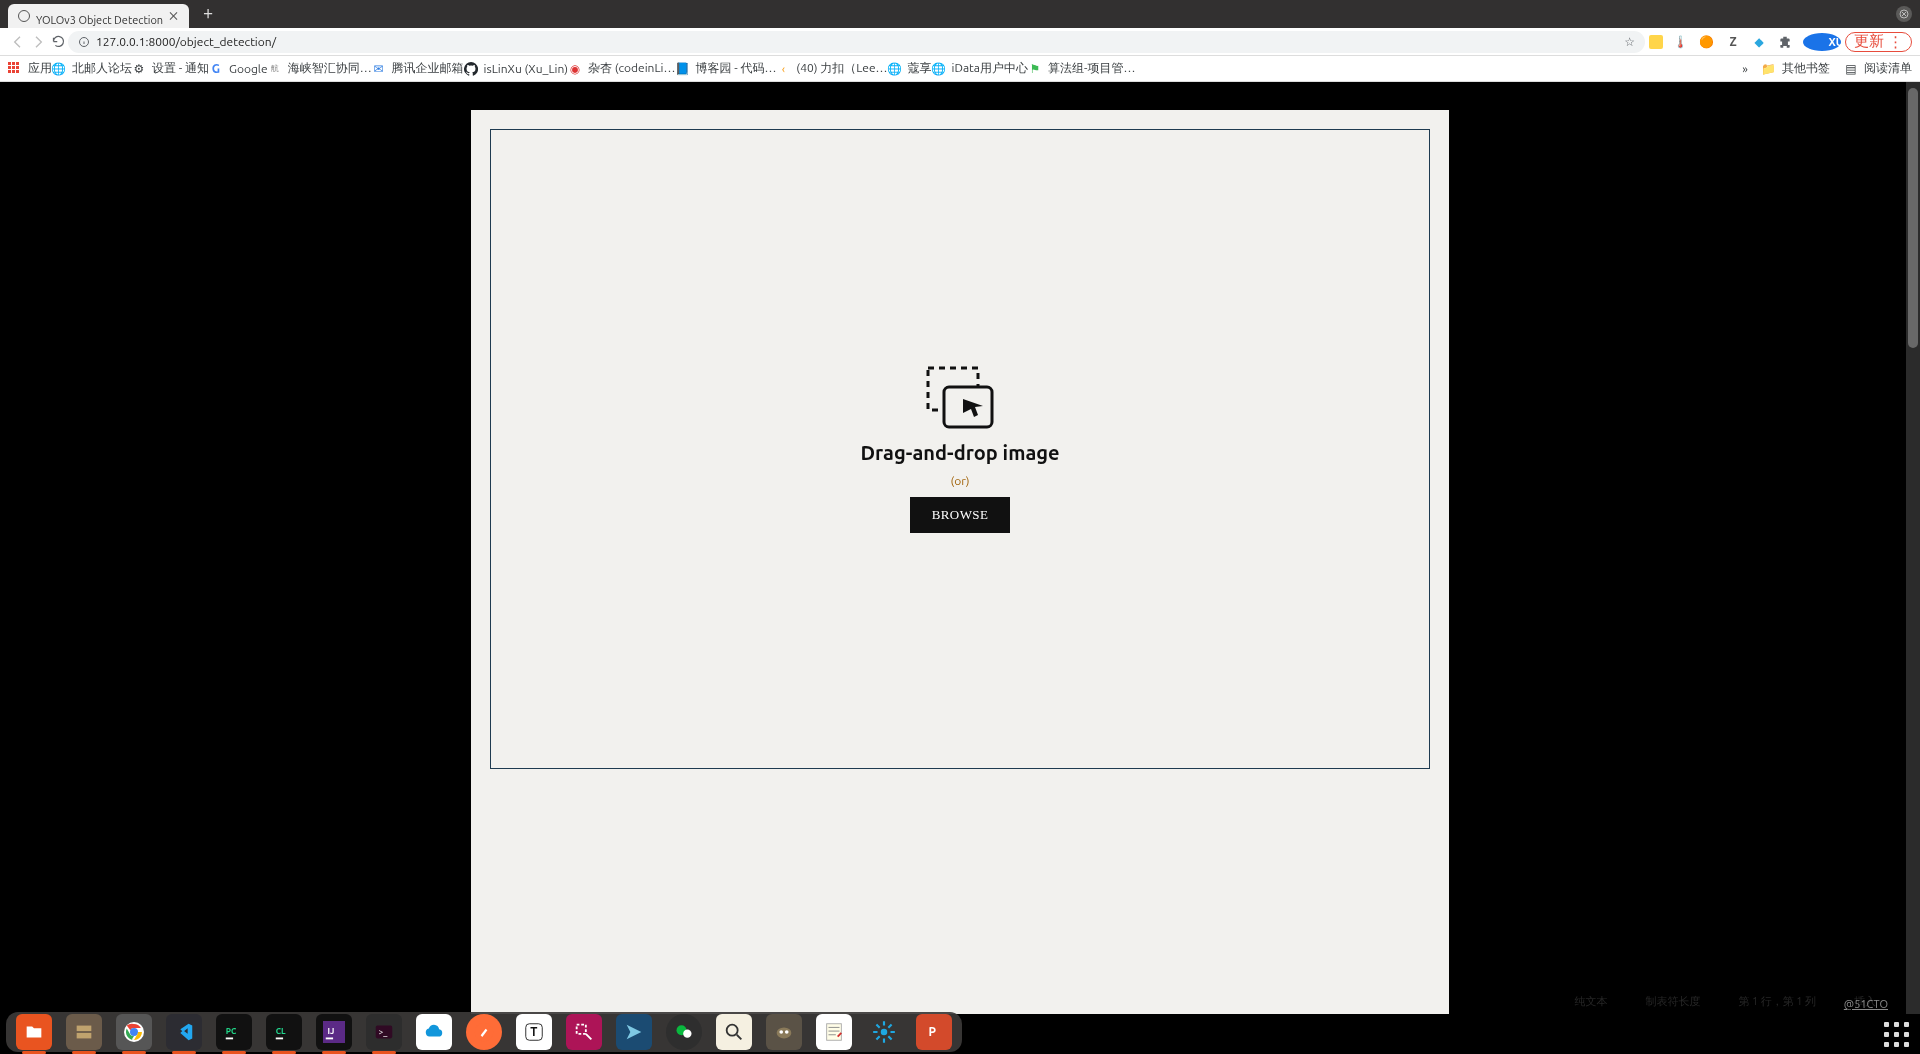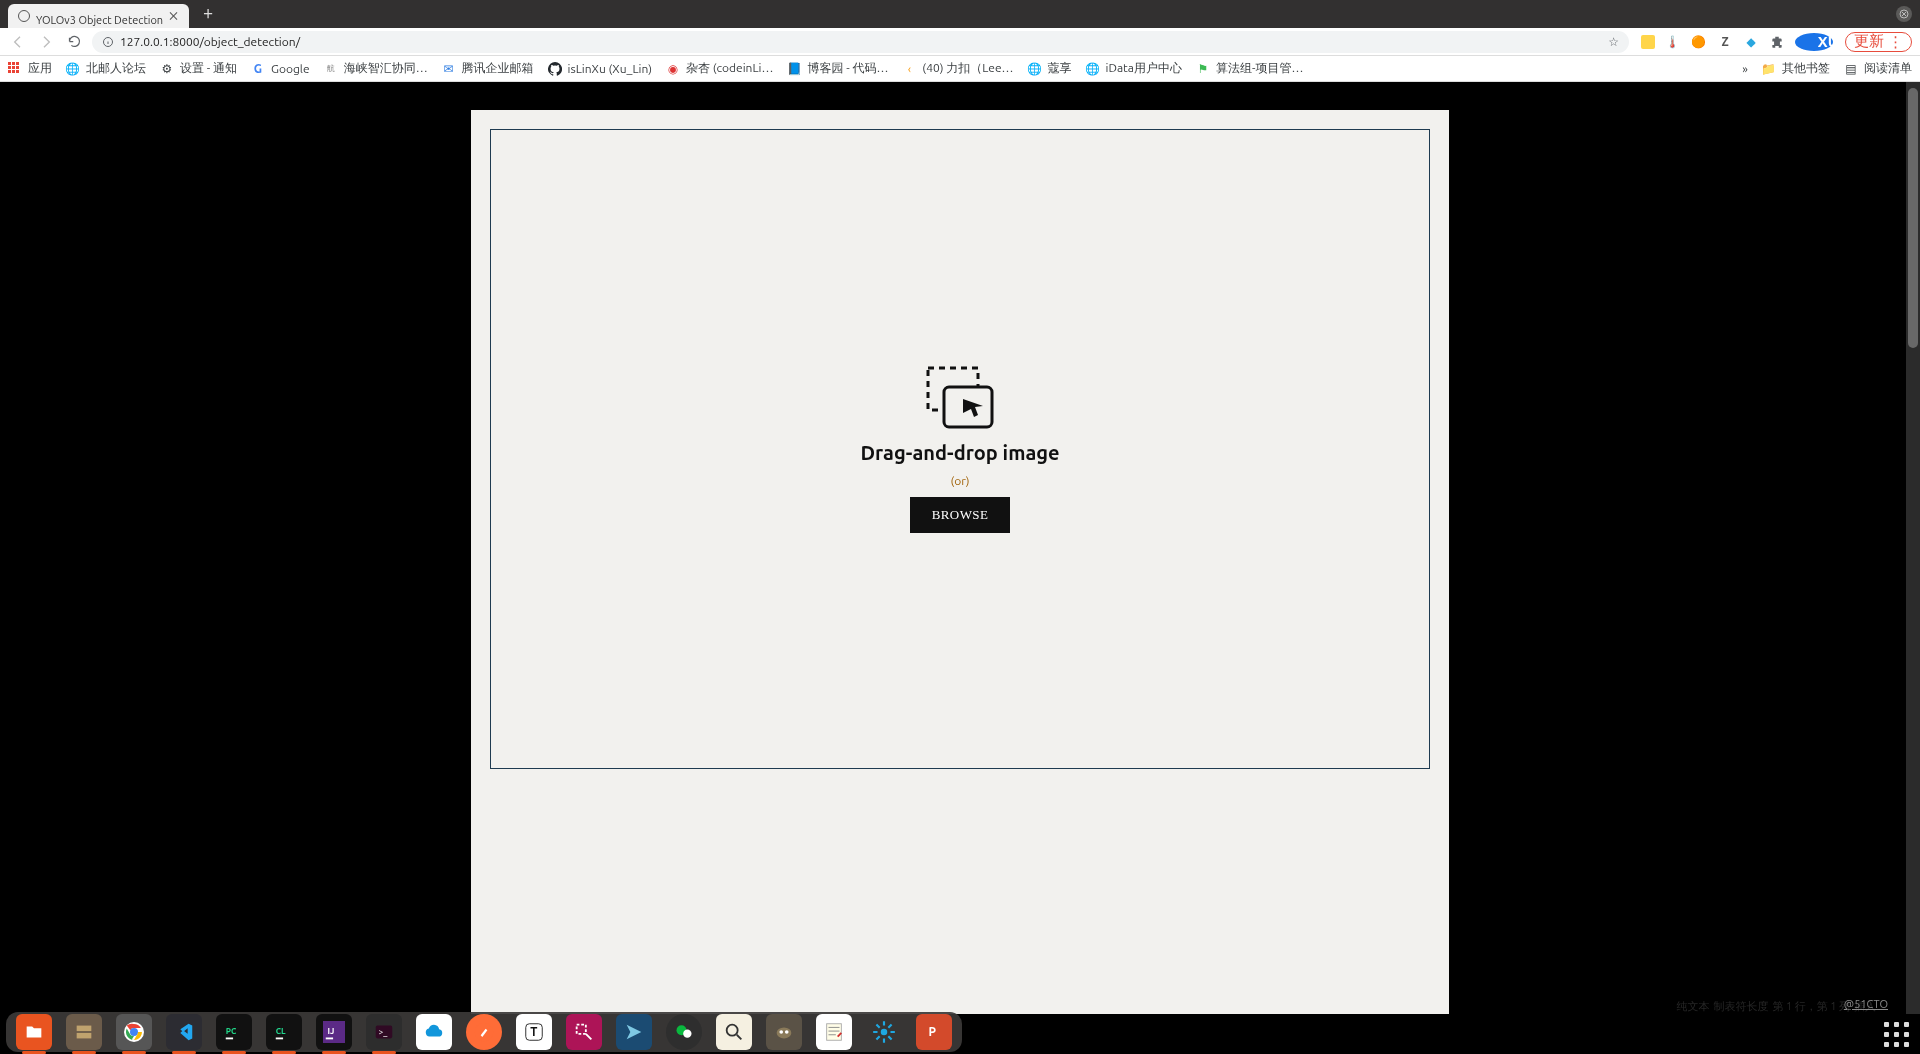--- a/index.html
+++ b/index.html
@@ -11,53 +11,53 @@
   .tab .favicon { width: 12px; height: 12px; border: 1px solid #555; border-radius: 50%; }
   .tab .title { font-size: 11px; color: #333; flex: 1; white-space: nowrap; overflow: hidden; text-overflow: ellipsis; margin-top: 8px; }
   .tab .close { width: 10px; height: 10px; position: relative; cursor: pointer; }
   .tab .close::before, .tab .close::after { content:""; position:absolute; left:4px; top:0; width:1px; height:10px; background:#555; }
   .tab .close::before { transform: rotate(45deg);} .tab .close::after { transform: rotate(-45deg);}
   .newtab { width: 22px; height: 22px; margin-left: 8px; color: #ddd; font-size: 18px; line-height: 18px; text-align: center; cursor: pointer; }
   .win-controls { margin-left: auto; width: 16px; height: 16px; border-radius: 50%; background: #5b5a59; display:flex; align-items:center; justify-content:center; }
   .win-controls svg { width:10px; height:10px; }
 
   
-  .toolbar { height: 28px; background: #fff; display: flex; align-items: center; padding: 0 8px; gap: 8px; border-bottom: 1px solid #ddd; }
+  .toolbar { height: 28px; background: #fff; display: flex; align-items: center; padding: 0 8px; border-bottom: 1px solid #ddd; }
   .nav-btn { width: 20px; height: 20px; display:flex; align-items:center; justify-content:center; color:#5f6368; cursor:pointer; }
   .nav-btn.disabled { color:#bdbdbd; }
   .addr { flex: 1; height: 22px; background:#f1f3f4; border-radius: 11px; display:flex; align-items:center; padding: 0 10px; gap:6px; font-size: 12px; color:#5f6368; }
   .addr .url { color:#222; }
   .addr .star { margin-left:auto; color:#5f6368; cursor:pointer; }
   .ext-icons { display:flex; align-items:center; gap:10px; padding: 0 4px; }
   .ext-icons .ico { width:16px; height:16px; display:flex; align-items:center; justify-content:center; font-size:12px; }
-  .avatar { width:38px; height:18px; border-radius:50%; background:#1a73e8; color:#fff; font-size:15px; font-weight:700; display:flex; align-items:center; justify-content:center;padding-left:28px; }
+  .avatar { width:38px; height:18px; border-radius:50%; background:#1a73e8; color:#fff; font-size:11px; font-weight:700; display:flex; align-items:center; justify-content:center;padding-left:28px; }
   .update-pill { height:20px; border:1.5px solid #e74c3c; color:#e74c3c; border-radius:10px; padding:0 8px; font-size:15px; display:flex; align-items:center; gap:4px; cursor:pointer; }
 
   
-  .bookmarks { height: 26px; background:#fff; display:flex; align-items:center; padding:0 8px; gap:14px; border-bottom:1px solid #ddd; font-size:12px; color:#3c4043; }
+  .bookmarks { height: 26px; background:#fff; display:flex; align-items:center; padding:0 8px; border-bottom:1px solid #ddd; font-size:12px; color:#3c4043; }
   .bm { display:flex; align-items:center; gap:6px; cursor:pointer; white-space:nowrap; }
   .bm .bm-ico { width:14px; height:14px; display:flex; align-items:center; justify-content:center; }
   .bm-grid { width:14px; height:14px; display:grid; grid-template-columns:repeat(3,3px); grid-template-rows:repeat(3,3px); gap:1px; }
   .bm-grid span { background:#ea4335; }
   .bm-right { margin-left:auto; display:flex; align-items:center; gap:14px; }
 
   
   .page { height: calc(100% - 28px - 28px - 26px - 40px); background:#000; position:relative; display:flex; justify-content:center; padding-top:28px; }
   .page-scrollbar { position:absolute; right:0; top:0; bottom:0; width:14px; background:#2b2b2b; }
   .page-scrollbar .thumb { position:absolute; left:2px; right:2px; top:6px; height:260px; background:#686868; border-radius:5px; }
 
   .card { width: 978px; background:#f2f1ee; padding: 19px 19px 80px 19px; }
   .drop { border:1px solid #1f3b50; min-height: 640px; display:flex; flex-direction:column; align-items:center; justify-content:center; gap:10px; }
   .drop-title { font-size:20px; font-weight:700; color:#111; }
   .drop-or { font-size:12px; color:#a16207; }
   .browse-btn { background:#111; color:#fff; font-size:13px; letter-spacing:0.4px; padding:10px 22px; border:none; cursor:pointer; font-family: Georgia, serif; }
 
   
   .watermark { position:absolute; right:24px; bottom:6px; font-size:11px; color:#8a8a8a; }
-  .faded-toolbar { position:absolute; left:0; right:14px; bottom:0; height:20px; display:flex; align-items:flex-end; justify-content:flex-end; gap:4px; padding-right:30px; font-size:11px; color:#6b6b6b; opacity:0.35; pointer-events:none; }
+  .faded-toolbar { position:absolute; left:0; right:14px; bottom:0; height:20px; display:flex; align-items:flex-start; justify-content:flex-end; gap:38px; padding-right:30px; font-size:11px; color:#6b6b6b; opacity:0.35; pointer-events:none; }
 
   
   .dock-wrap { height:40px; background:transparent; display:flex; align-items:flex-end; padding:0 6px 2px 6px; position:relative; }
   .dock { height:40px; background: rgba(60,58,56,0.92); border-radius:12px; display:flex; align-items:center; gap:14px; padding:0 10px; }
   .dock .app { width:36px; height:36px; border-radius:6px; display:flex; align-items:center; justify-content:center; position:relative; cursor:pointer; }
   .dock .app.running::after { content:""; position:absolute; bottom:-4px; left:6px; right:6px; height:3px; background:#e95420; border-radius:2px; }
   .show-apps { margin-left:auto; width:36px; height:36px; display:grid; grid-template-columns:repeat(3,5px); grid-template-rows:repeat(3,5px); gap:5px; align-content:center; justify-content:center; cursor:pointer; }
   .show-apps span { background:#ddd; border-radius:1px; }
 
   

